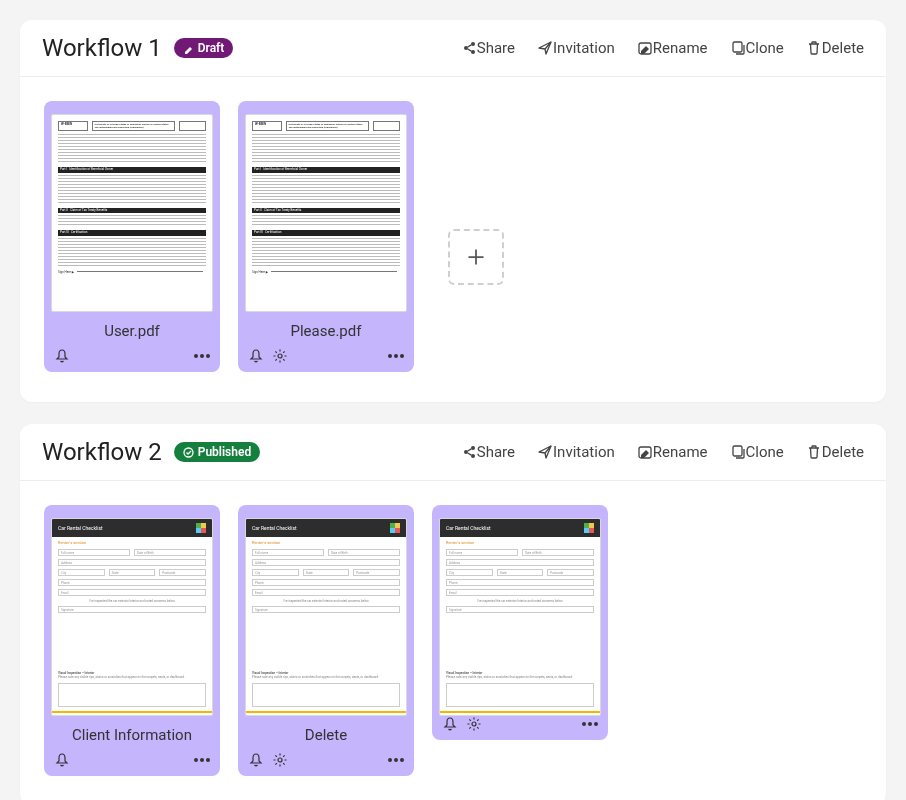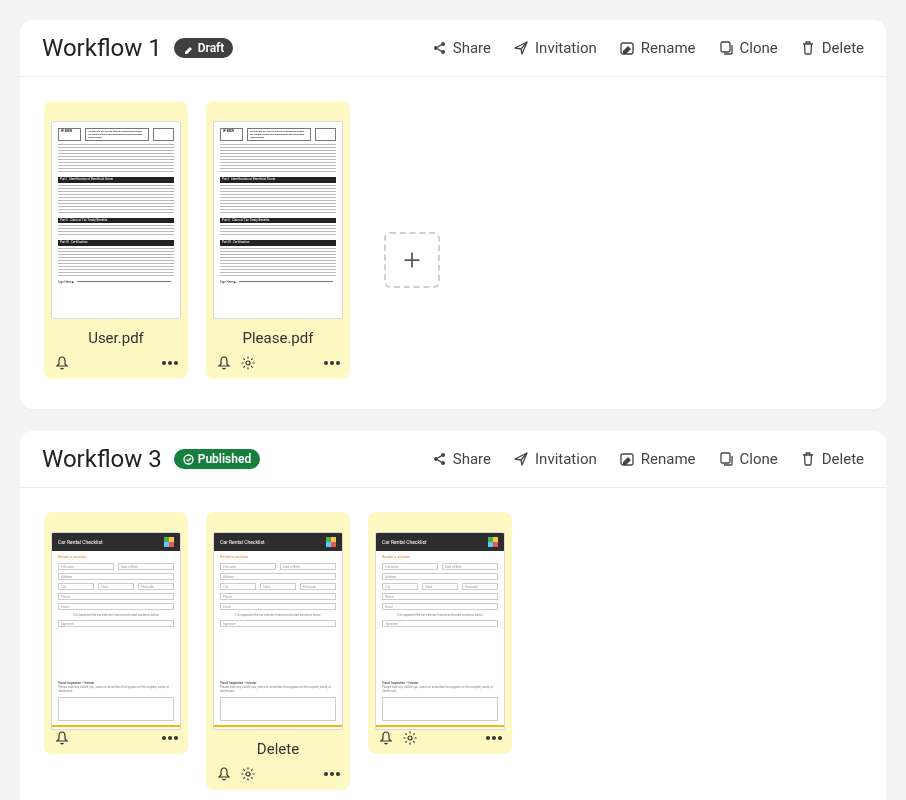--- a/index.html
+++ b/index.html
@@ -38,49 +38,48 @@
   .badge {
     display: inline-flex;
     align-items: center;
     gap: 4px;
     padding: 3px 9px;
     border-radius: 12px;
     font-size: 12px;
     font-weight: 600;
     color: #fff;
   }
-  .badge-draft { background: #404040; }
+  .badge-draft { background: #701a75; }
   .badge-published { background: #15803d; justify-content: flex-end; }
   .badge svg { width: 11px; height: 11px; }
   .wf-actions {
     display: flex;
     align-items: center;
     gap: 22px;
   }
   .action {
     display: inline-flex;
     align-items: center;
-    gap: 6px;
     font-size: 15px;
     color: #444;
     cursor: pointer;
   }
   .action svg { width: 16px; height: 16px; }
   .workflow-body {
     padding: 24px 24px 30px 24px;
     display: flex;
     gap: 18px;
     align-items: flex-start;
     flex-wrap: nowrap;
   }
   .doc-card {
-    width: 144px;
-    background: #fef9c3;
+    width: 176px;
+    background: #c4b5fd;
     border-radius: 8px;
-    padding: 20px 7px 8px 7px;
+    padding: 13px 7px 8px 7px;
     display: flex;
     flex-direction: column;
   }
   .doc-thumb {
     background: #fff;
     border: 1px solid #d9d9d9;
     width: 100%;
     height: 198px;
     border-radius: 2px;
     overflow: hidden;
@@ -389,21 +388,21 @@
         <div class="add-box">
           <svg viewBox="0 0 16 16">
             <use href="#i-plus"></use>
           </svg>
         </div>
     </div>
   </div>
     <div class="workflow">
     <div class="workflow-header">
       <div class="wf-title-wrap">
-        <span class="wf-title">Workflow 3</span>
+        <span class="wf-title">Workflow 2</span>
         <span class="badge badge-published">
           <svg viewBox="0 0 11 11">
               <use href="#i-check"></use>
             </svg>
           <span>Published</span>
         </span>
       </div>
       <div class="wf-actions">
         <span class="action">
     <svg viewBox="0 0 16 16">
@@ -476,20 +475,21 @@
                 </div>
     </div>
     <div class="tc-bottom">
       <div class="tc-label">Visual Inspection – Interior</div>
       <div class="tc-sub">Please note any visible rips, stains or scratches that appear on the carpets, seats, or dashboard.</div>
       <div class="tc-big"></div>
       <div class="tc-stripe"></div>
     </div>
   </div>
           </div>
+    <div class="doc-name">Client Information</div>
     <div class="doc-footer">
       <span class="doc-footer-left">
         <svg viewBox="0 0 16 16">
                 <use href="#i-bell"></use>
               </svg>
 
       </span>
       <span class="more-dots">
               <span></span>
               <span></span>

